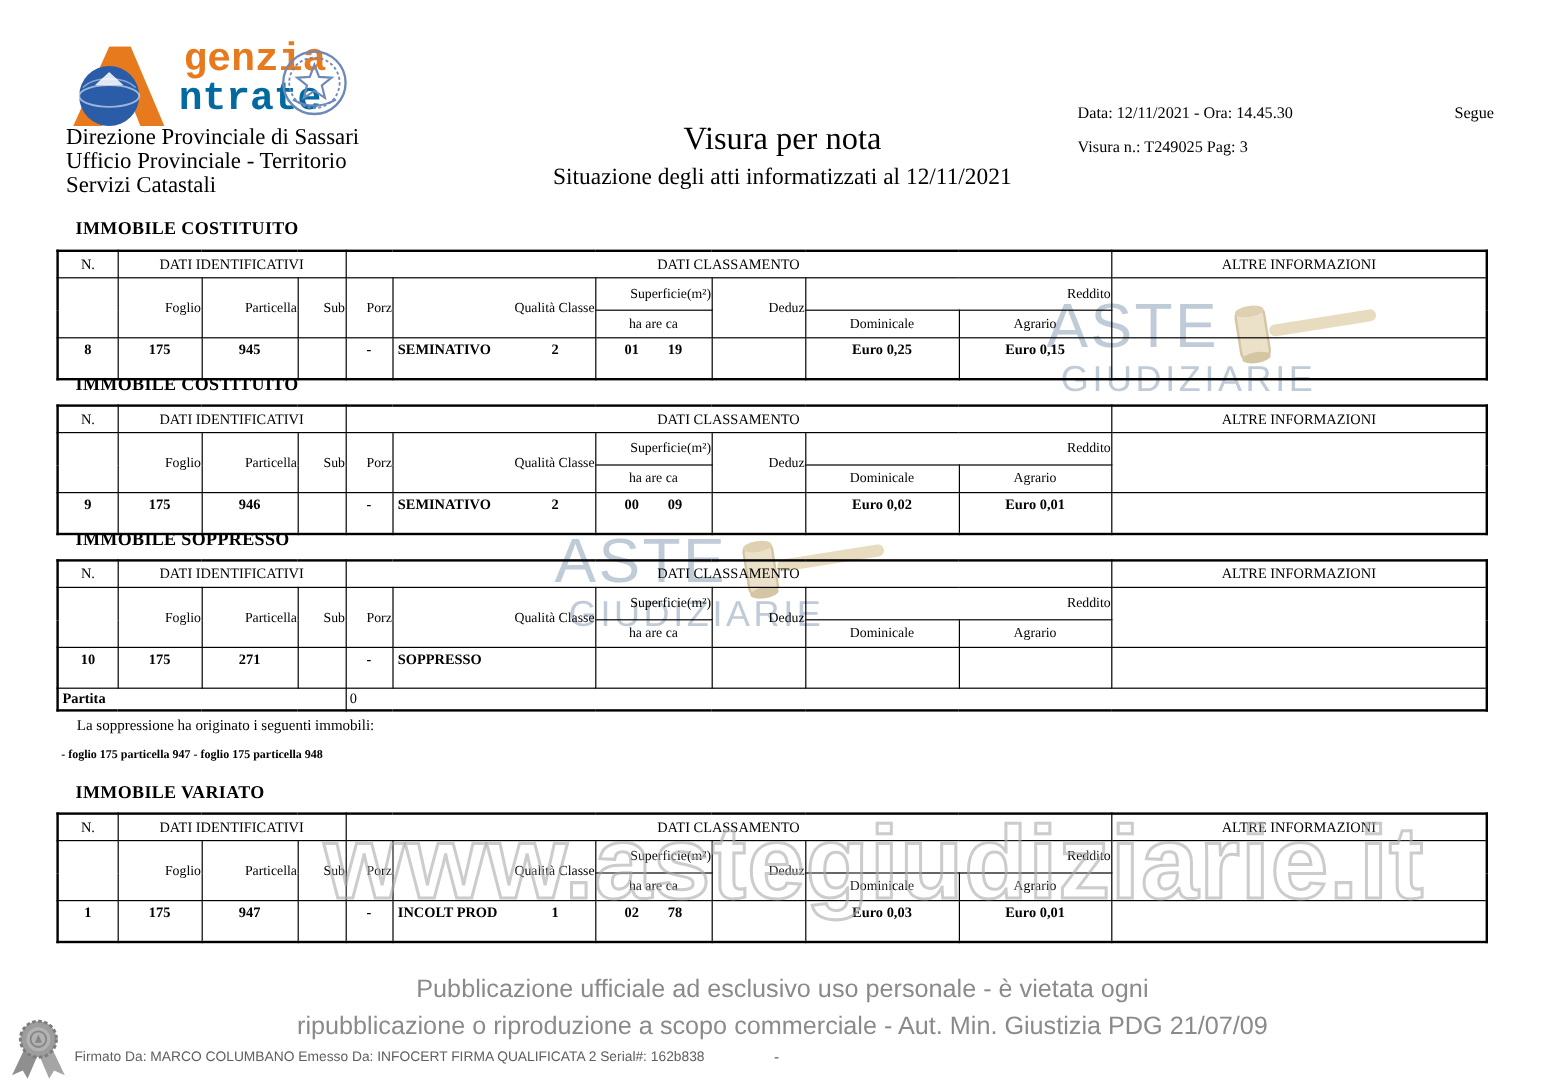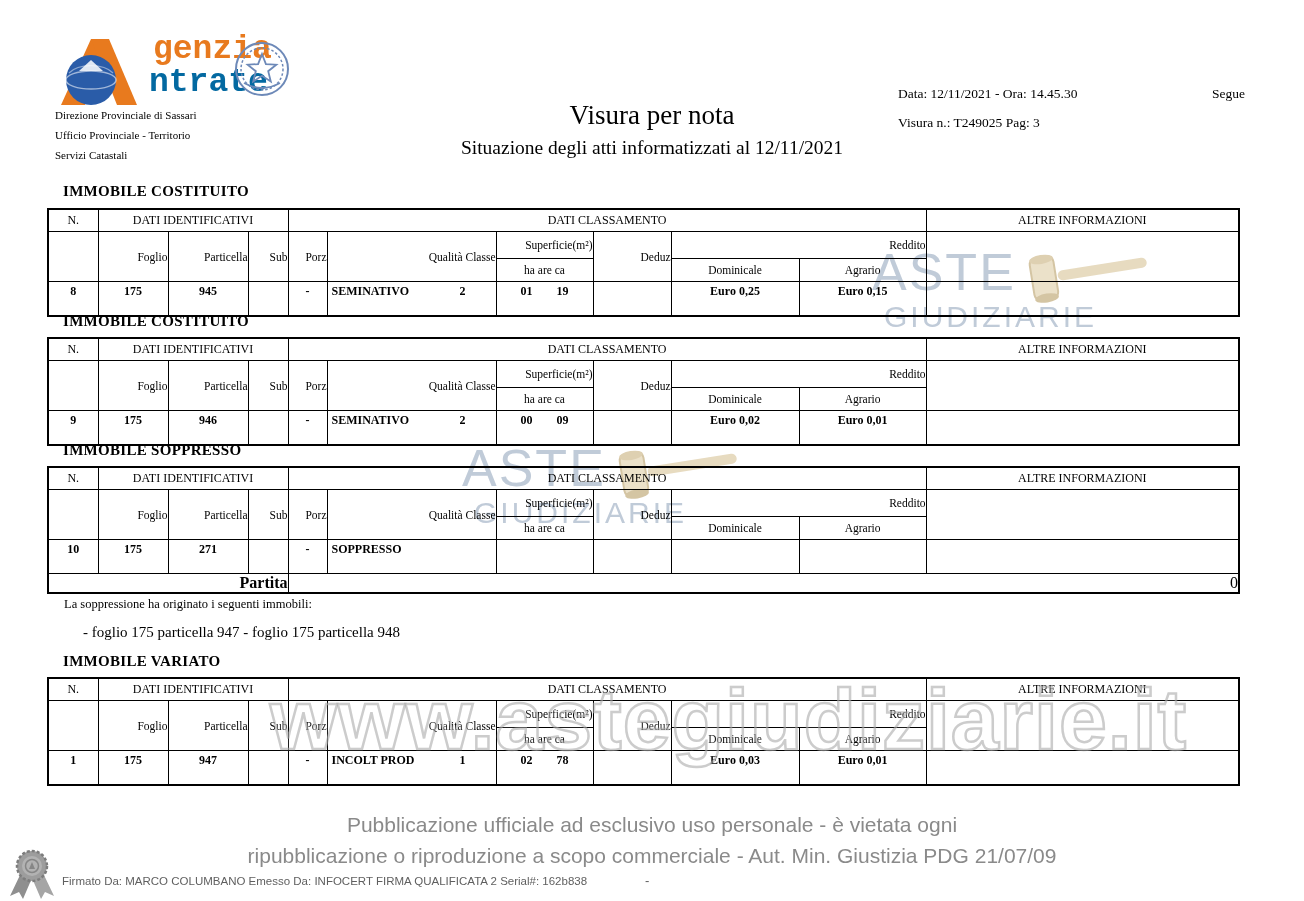--- a/index.html
+++ b/index.html
@@ -5,43 +5,43 @@
   html,body { margin:0; padding:0; background:#ffffff; }
   body { width:1304px; height:901px; font-family:"Liberation Serif", serif; color:#000; }
   .page { position:relative; width:1304px; height:901px; overflow:hidden; background:#fff; }
 
   
   .logo-wrap { position:absolute; left:55px; top:33px; display:flex; align-items:flex-start; }
   .logo-text { margin-left:-56px; font-family:"Liberation Mono", monospace; font-weight:bold; line-height:33px; }
   .logo-text .l1 { color:#e87a1e; font-size:33px; margin-left:68px; }
   .logo-text .l2 { color:#0369a1; font-size:33px; margin-left:64px; }
   .emblem { position:absolute; left:233px; top:40px; }
-  .office { position:absolute; left:55px; top:105px; font-size:11px; line-height:20px; }
+  .office { position:absolute; left:55px; top:105px; font-size:19px; line-height:20px; }
   .title { position:absolute; left:0; top:100px; width:1304px; text-align:center; font-size:27px; }
   .subtitle { position:absolute; left:0; top:137px; width:1304px; text-align:center; font-size:19.5px; }
   .dateline { position:absolute; left:898px; top:86px; font-size:13.5px; }
   .segue { position:absolute; left:1212px; top:86px; font-size:13.5px; }
   .visuraline { position:absolute; left:898px; top:115px; font-size:13.5px; }
 
   
   .sec-title { position:absolute; left:63px; font-weight:bold; font-size:15px; letter-spacing:0.3px; z-index:1; }
   .doc-table { position:absolute; left:47px; width:1191px; border-collapse:collapse; table-layout:fixed;
                border:2px solid #000; z-index:1; background:transparent; }
   .doc-table td { border:1px solid #000; text-align:center; padding:0; font-size:11.5px; overflow:hidden; }
   .doc-table tr.h1 td { height:21px; font-size:12px; }
   .doc-table tr.h2 td { height:26px;text-align:right; }
   .doc-table tr.h3 td { height:22px;margin-left:28px; }
   .doc-table tr.data td { height:31px; vertical-align:top; padding-top:2px; font-weight:bold; font-size:12px; }
-  .doc-table tr.partita td { height:17px; text-align:right; font-size:16px; padding-left:3px; vertical-align:middle; }
+  .doc-table tr.partita td { height:17px; text-align:left; font-size:12px; padding-left:3px; vertical-align:middle; }
   .doc-table tr.partita td.plabel { font-weight:bold; }
   .qflex { display:flex; justify-content:space-between; padding:0 30px 0 4px; }
   .supflex { display:flex; justify-content:center; gap:24px; }
 
   .note1 { position:absolute; left:47px; top:597px; font-size:12.5px; z-index:1;margin-left:17px; }
-  .note2 { position:absolute; left:51px; top:624px; font-size:15px; font-weight:normal; z-index:1;margin-left:32px; }
+  .note2 { position:absolute; left:51px; top:624px; font-size:10px; font-weight:bold; z-index:1; }
 
   
   .wm-aste { position:absolute; z-index:0; opacity:0.85; font-family:"Liberation Sans", sans-serif; }
   .wm-aste .row1 { display:flex; align-items:flex-start; }
   .wm-aste .big { font-size:52px; line-height:48px; color:#b6c2d2; letter-spacing:2px; }
   .wm-aste .small { font-size:30px; line-height:30px; color:#b6c2d2; letter-spacing:3px; margin-left:12px; margin-top:-4px; }
   .wm-aste svg { margin-left:6px; margin-top:2px; }
   .wm-url { position:absolute; left:258px; top:670px; z-index:2; white-space:nowrap;
             font-family:"Liberation Sans", sans-serif; font-weight:bold; font-size:86px;
             color:rgba(255,255,255,0.12); -webkit-text-stroke:2.5px rgba(170,170,170,0.6);

